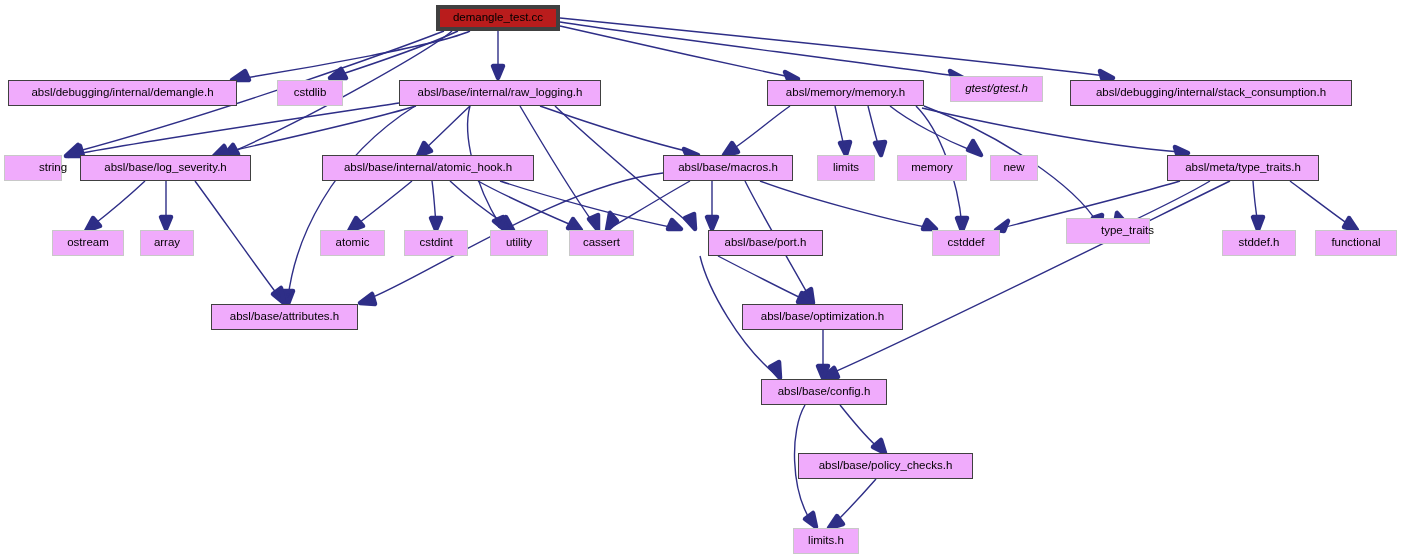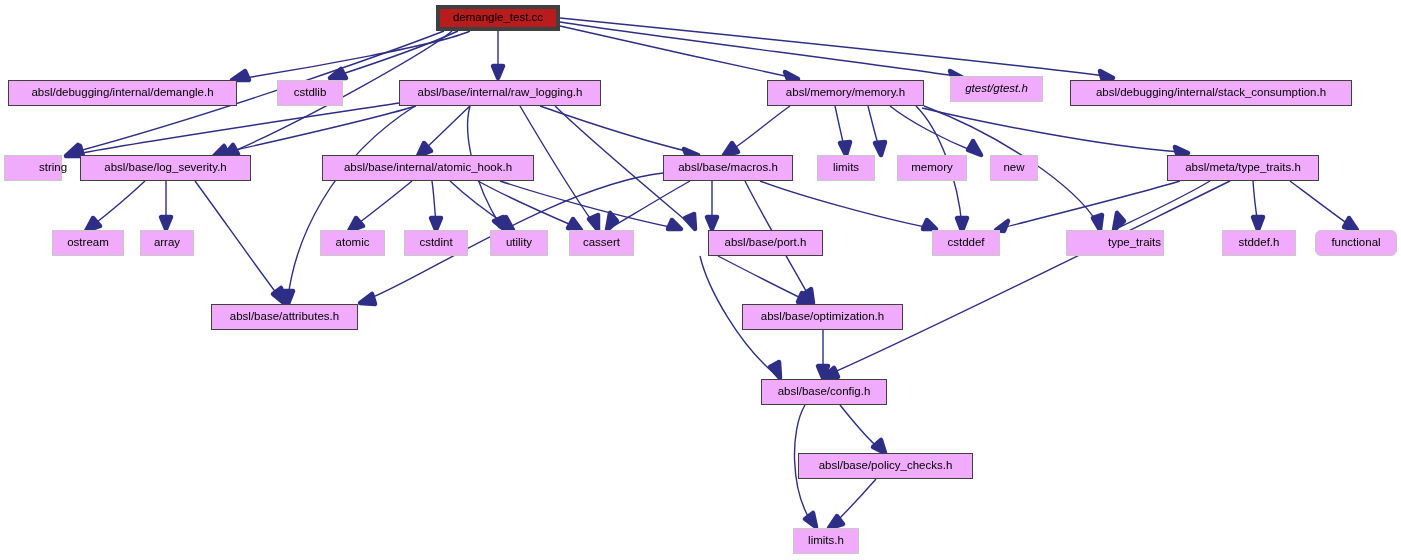--- a/index.html
+++ b/index.html
@@ -282,27 +282,27 @@
       </div>
       <div class="node-box kind-sys" style="left: 569px; top: 230px; width: 65px; height: 26px;">
         <span class="node-label">cassert</span>
       </div>
       <div class="node-box kind-lib" style="left: 660px; top: 230px; width: 115px; height: 26px; margin-left: 48px;">
         <span class="node-label">absl/base/port.h</span>
       </div>
       <div class="node-box kind-sys" style="left: 932px; top: 230px; width: 68px; height: 26px;">
         <span class="node-label">cstddef</span>
       </div>
-      <div class="node-box kind-sys" style="left: 1066px; top: 230px; width: 98px; height: 26px; padding-left: 39px;">
+      <div class="node-box kind-sys" style="left: 1066px; top: 218px; width: 84px; height: 26px; padding-left: 39px;">
         <span class="node-label">type_traits</span>
       </div>
       <div class="node-box kind-sys" style="left: 1222px; top: 230px; width: 74px; height: 26px;">
         <span class="node-label">stddef.h</span>
       </div>
-      <div class="node-box kind-sys" style="left: 1315px; top: 230px; width: 82px; height: 26px; border-radius: 6px;">
+      <div class="node-box kind-sys" style="left: 1315px; top: 230px; width: 82px; height: 26px;">
         <span class="node-label">functional</span>
       </div>
       <div class="node-box kind-lib" style="left: 211px; top: 304px; width: 147px; height: 26px;">
         <span class="node-label">absl/base/attributes.h</span>
       </div>
       <div class="node-box kind-lib" style="left: 742px; top: 304px; width: 161px; height: 26px;">
         <span class="node-label">absl/base/optimization.h</span>
       </div>
       <div class="node-box kind-lib" style="left: 761px; top: 379px; width: 126px; height: 26px;">
         <span class="node-label">absl/base/config.h</span>

